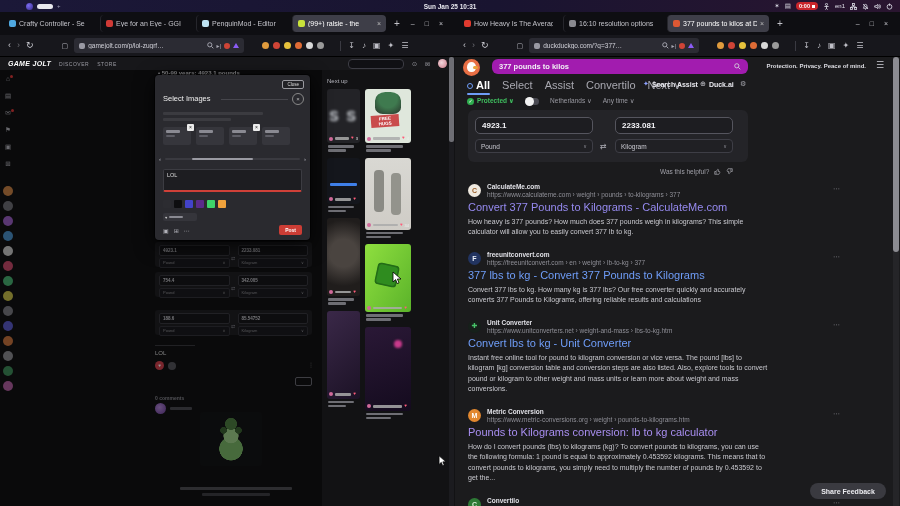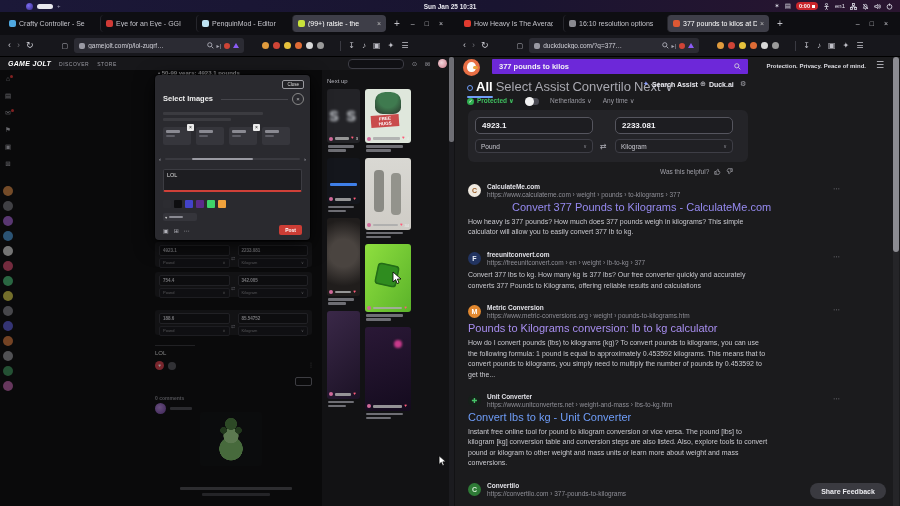--- a/index.html
+++ b/index.html
@@ -76,21 +76,21 @@
   .side-av{width:10px;height:10px;border-radius:50%;margin:2.5px 0;flex:none;}
 
   .gj-main{position:absolute;left:150px;top:13px;width:172px;height:436px;}
   .gj-dim{position:absolute;left:0;top:13px;width:322px;bottom:0;background:rgba(0,0,0,.42);z-index:4;}
   .gj-bullet{position:absolute;left:8px;top:0;font-size:6px;font-weight:bold;color:#e4e4e8;white-space:nowrap;}
 
   .modal{position:absolute;left:5px;top:5px;width:155px;height:165px;background:#2a2a2f;border-radius:4px;z-index:6;
     box-shadow:0 0 0 1px #00000088,0 5px 20px #000000cc;}
   .m-close{position:absolute;top:5px;right:6px;border:1px solid #9a9aa0;color:#ddd;font-size:4.5px;
     padding:1px 4px;border-radius:2px;background:#222226;}
-  .m-title{position:absolute;left:8px;top:19px;font-size:7.5px;font-weight:bold;color:#eee;}
+  .m-title{position:absolute;left:8px;top:19px;font-size:7.5px;font-weight:normal;color:#eee;}
   .m-line{position:absolute;left:66px;right:22px;top:24px;height:1px;background:#46464c;}
   .m-x{position:absolute;right:6px;top:18px;width:10px;height:10px;border:1px solid #888;border-radius:50%;
     color:#bbb;font-size:6px;line-height:10px;text-align:center;}
   .m-hint{position:absolute;left:8px;height:3px;background:#3b3b40;border-radius:1px;}
   .m-thumbs{position:absolute;left:8px;top:52px;display:flex;gap:5px;}
   .m-thumb{width:28px;height:18px;background:#36363c;border-radius:2px;position:relative;}
   .m-thumb i{position:absolute;left:3px;top:3px;width:14px;height:2.5px;background:#8a8a92;border-radius:1px;}
   .m-thumb b{position:absolute;left:3px;top:8px;width:9px;height:2px;background:#5e5e66;border-radius:1px;}
   .m-xbox{position:absolute;top:-3px;right:-3px;width:7px;height:7px;background:#ececec;color:#222;
     font-size:5px;line-height:7px;text-align:center;border-radius:1px;}
@@ -180,26 +180,26 @@
 
   .gj-sb{position:absolute;right:1px;top:0;width:5px;height:449px;background:#1b1b1f;z-index:8;}
   .gj-sbt{width:5px;height:85px;background:#6e6e74;border-radius:2px;}
 
   
   .ddg{background:#1b1b1d;color:#ddd;}
   .ddg-logo{position:absolute;left:8px;top:2px;width:17px;height:17px;border-radius:50%;
     background:radial-gradient(circle at 50% 48%,#e86f45 0 62%,#d8532c);}
   .ddg-logo::after{content:"";position:absolute;left:4px;top:3px;width:9px;height:10px;border-radius:50% 50% 45% 45%;background:#fdfdfb;}
   .ddg-logo::before{content:"";position:absolute;left:10px;top:7px;width:5px;height:2.5px;border-radius:2px;background:#e8a23c;z-index:1;}
-  .ddg-search{position:absolute;left:37px;top:2px;width:256px;height:15px;background:#6d28d9;border-radius:1px;
+  .ddg-search{position:absolute;left:37px;top:2px;width:256px;height:15px;background:#a21caf;border-radius:6px;
     display:flex;align-items:center;padding:0 7px;font-size:7.5px;color:#f2f2f6;font-weight:bold;box-sizing:border-box;}
   .ddg-search .mag{margin-left:auto;color:#d8d8de;}
   .ddg-tag{position:absolute;right:34px;top:6px;font-size:6px;font-weight:bold;color:#dcdce2;}
   .ddg-burger{position:absolute;right:16px;top:3px;font-size:9px;color:#cfcfd6;}
-  .ddg-tabs{position:absolute;left:12px;top:22px;display:flex;align-items:flex-start;gap:3px;font-size:13px;color:#a8a8b0;}
+  .ddg-tabs{position:absolute;left:12px;top:22px;display:flex;align-items:flex-start;gap:12px;font-size:11px;color:#a8a8b0;}
   .ddgtab{position:relative;padding-bottom:4px;}
   .ddgtab.active{color:#fff;font-weight:bold;}
   .ddgtab.active::before{content:"";display:inline-block;width:4px;height:4px;border:1px solid #6f9df8;border-radius:50%;margin-right:3px;}
   .ddgtab.active::after{content:"";position:absolute;left:0;right:0;bottom:0;height:2px;background:#6f9df8;border-radius:1px;}
   .ddg-assist{position:absolute;left:188px;top:23px;font-size:7px;font-weight:bold;color:#e8e8ee;display:flex;gap:3px;align-items:center;}
   .as-ic{color:#8fa2ff;font-size:7px;}
   .ddg-duckai{position:absolute;left:245px;top:23px;font-size:7px;font-weight:bold;color:#e8e8ee;display:flex;gap:3px;align-items:center;}
   .ai-ic{color:#c8c8d0;font-size:7px;font-weight:normal;}
   .ddg-gear{position:absolute;left:285px;top:23px;color:#a0a0a8;font-size:7px;}
   .ddg-filters{position:absolute;left:12px;top:40px;display:flex;align-items:center;gap:11px;font-size:6.5px;color:#9a9aa2;}
@@ -790,58 +790,59 @@
 
       <div class="results">
 
           <div class="result">
             <div class="r-head">
               <span class="r-fav" style="background: rgb(239, 233, 223); color: rgb(154, 95, 42);">C</span>
               <div class="r-site">CalculateMe.com</div>
               <div class="r-url">https://www.calculateme.com › weight › pounds › to-kilograms › 377</div>
               <span class="r-dots">⋯</span>
             </div>
-            <div class="r-title" style="color: rgb(150, 138, 240); margin-left: 44px;">Convert 377 Pounds to Kilograms - CalculateMe.com</div>
+            <div class="r-title" style="color: rgb(150, 138, 240);">Convert 377 Pounds to Kilograms - CalculateMe.com</div>
             <div class="r-snip">How heavy is 377 pounds? How much does 377 pounds weigh in kilograms? This simple calculator will allow you to easily convert 377 lb to kg.</div>
           </div>
 
           <div class="result">
             <div class="r-head">
               <span class="r-fav" style="background: rgb(34, 52, 97); color: rgb(232, 237, 248);">F</span>
               <div class="r-site">freeunitconvert.com</div>
               <div class="r-url">https://freeunitconvert.com › en › weight › lb-to-kg › 377</div>
               <span class="r-dots">⋯</span>
             </div>
+            <div class="r-title" style="color: rgb(111, 157, 248);">377 lbs to kg - Convert 377 Pounds to Kilograms</div>
             <div class="r-snip">Convert 377 lbs to kg. How many kg is 377 lbs? Our free converter quickly and accurately converts 377 Pounds to Kilograms, offering reliable results and calculations</div>
+          </div>
+
+          <div class="result">
+            <div class="r-head">
+              <span class="r-fav" style="background: rgb(22, 32, 26); color: rgb(70, 196, 104);">✚</span>
+              <div class="r-site">Unit Converter</div>
+              <div class="r-url">https://www.unitconverters.net › weight-and-mass › lbs-to-kg.htm</div>
+              <span class="r-dots">⋯</span>
+            </div>
+            <div class="r-title" style="color: rgb(111, 157, 248);">Convert lbs to kg - Unit Converter</div>
+            <div class="r-snip">Instant free online tool for pound to kilogram conversion or vice versa. The pound [lbs] to kilogram [kg] conversion table and conversion steps are also listed. Also, explore tools to convert pound or kilogram to other weight and mass units or learn more about weight and mass conversions.</div>
           </div>
 
           <div class="result">
             <div class="r-head">
               <span class="r-fav" style="background: rgb(226, 136, 47); color: rgb(255, 255, 255);">M</span>
               <div class="r-site">Metric Conversion</div>
               <div class="r-url">https://www.metric-conversions.org › weight › pounds-to-kilograms.htm</div>
               <span class="r-dots">⋯</span>
             </div>
             <div class="r-title" style="color: rgb(168, 142, 240);">Pounds to Kilograms conversion: lb to kg calculator</div>
             <div class="r-snip">How do I convert pounds (lbs) to kilograms (kg)? To convert pounds to kilograms, you can use the following formula: 1 pound is equal to approximately 0.453592 kilograms. This means that to convert pounds to kilograms, you simply need to multiply the number of pounds by 0.453592 to get the...</div>
           </div>
 
           <div class="result">
             <div class="r-head">
-              <span class="r-fav" style="background: rgb(22, 32, 26); color: rgb(70, 196, 104);">✚</span>
-              <div class="r-site">Unit Converter</div>
-              <div class="r-url">https://www.unitconverters.net › weight-and-mass › lbs-to-kg.htm</div>
-              <span class="r-dots">⋯</span>
-            </div>
-            <div class="r-title" style="color: rgb(111, 157, 248);">Convert lbs to kg - Unit Converter</div>
-            <div class="r-snip">Instant free online tool for pound to kilogram conversion or vice versa. The pound [lbs] to kilogram [kg] conversion table and conversion steps are also listed. Also, explore tools to convert pound or kilogram to other weight and mass units or learn more about weight and mass conversions.</div>
-          </div>
-
-          <div class="result">
-            <div class="r-head">
               <span class="r-fav" style="background: rgb(46, 122, 54); color: rgb(216, 238, 216);">C</span>
               <div class="r-site">Convertilo</div>
               <div class="r-url">https://convertilo.com › 377-pounds-to-kilograms</div>
               <span class="r-dots">⋯</span>
             </div>
 
           </div>
         </div>
 
       <div class="share-btn">Share Feedback</div>

